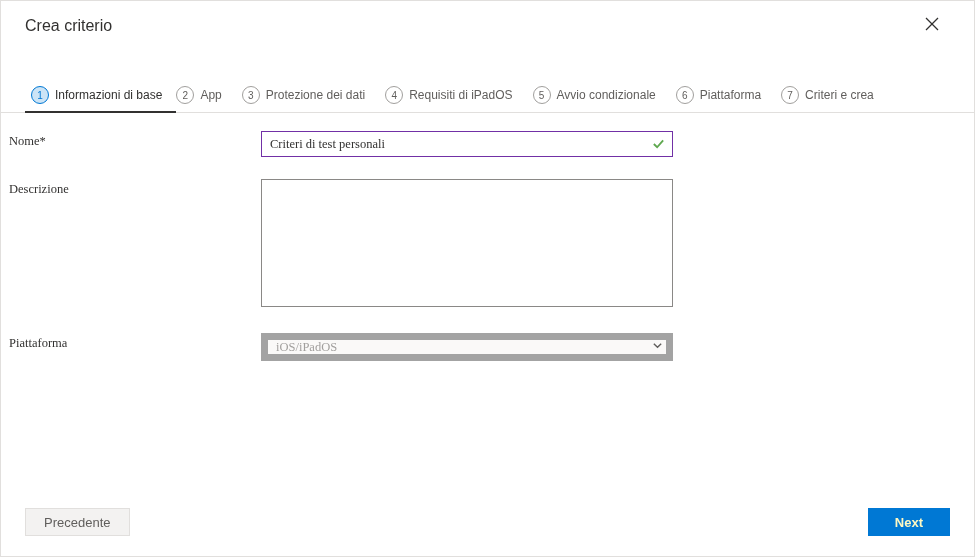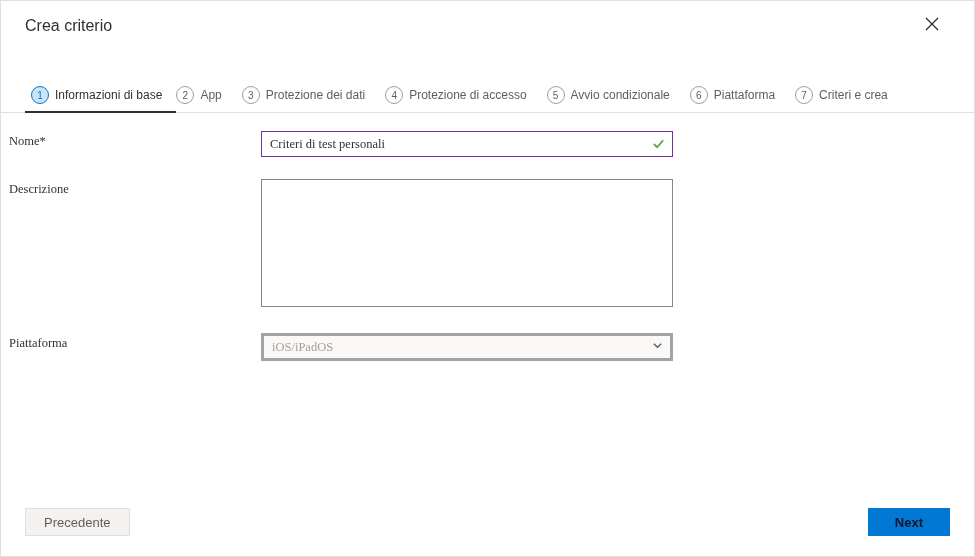--- a/index.html
+++ b/index.html
@@ -149,21 +149,21 @@
       border: 1px solid #8a8886;
       padding: 6px 8px;
       font-size: 12.5px;
       font-family: inherit;
       resize: none;
       outline: none;
     }
     .select-input {
       width: 100%;
       height: 28px;
-      border: 3px solid #a3a3a3;
+      border: 7px solid #a3a3a3;
       padding: 0 28px 0 8px;
       font-size: 12.5px;
       color: #a19f9d;
       background: #faf9f8;
       appearance: none;
       -webkit-appearance: none;
       cursor: default;
       font-family: inherit;
     }
     .select-chevron {
@@ -196,21 +196,21 @@
       font-family: inherit;
     }
     .btn.secondary {
       background: #f3f2f1;
       border-color: #e1dfdd;
       color: #605e5c;
     }
     .btn.primary {
       background: #0078d4;
       border-color: #0078d4;
-      color: #0f172a;
+      color: #fef9c3;
       font-weight: 600;
       padding: 0 26px;
     }
   </style>
 </head>
 <body>
 
 <div class="panel">
 
   <div class="panel-header">
@@ -237,21 +237,21 @@
       <span>App</span>
     </div>
 
     <div class="tab">
       <span class="tab-num">3</span>
       <span>Protezione dei dati</span>
     </div>
 
     <div class="tab">
       <span class="tab-num">4</span>
-      <span>Protezione di accesso</span>
+      <span>Requisiti di iPadOS</span>
     </div>
 
     <div class="tab">
       <span class="tab-num">5</span>
       <span>Avvio condizionale</span>
     </div>
 
     <div class="tab">
       <span class="tab-num">6</span>
       <span>Piattaforma</span>

